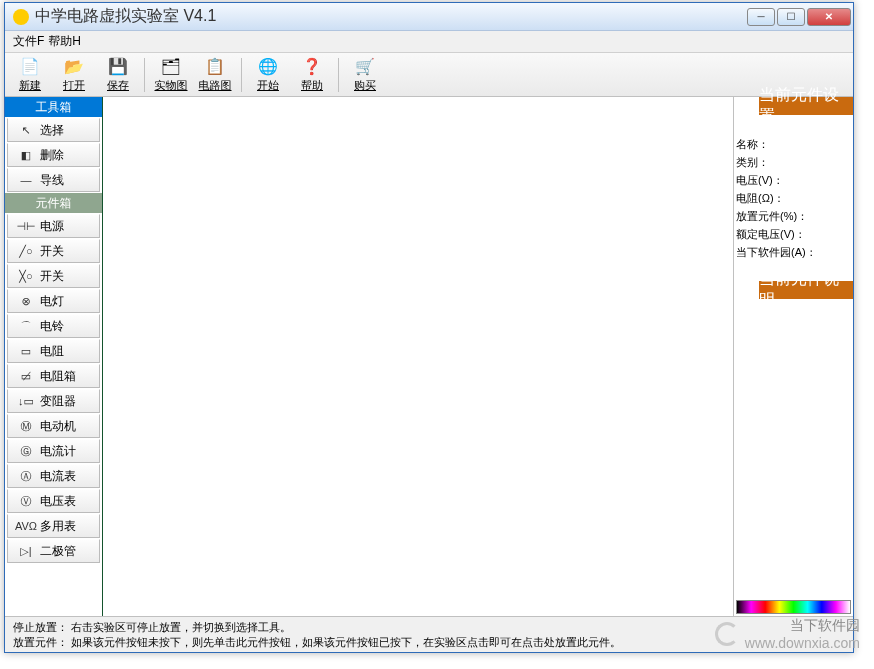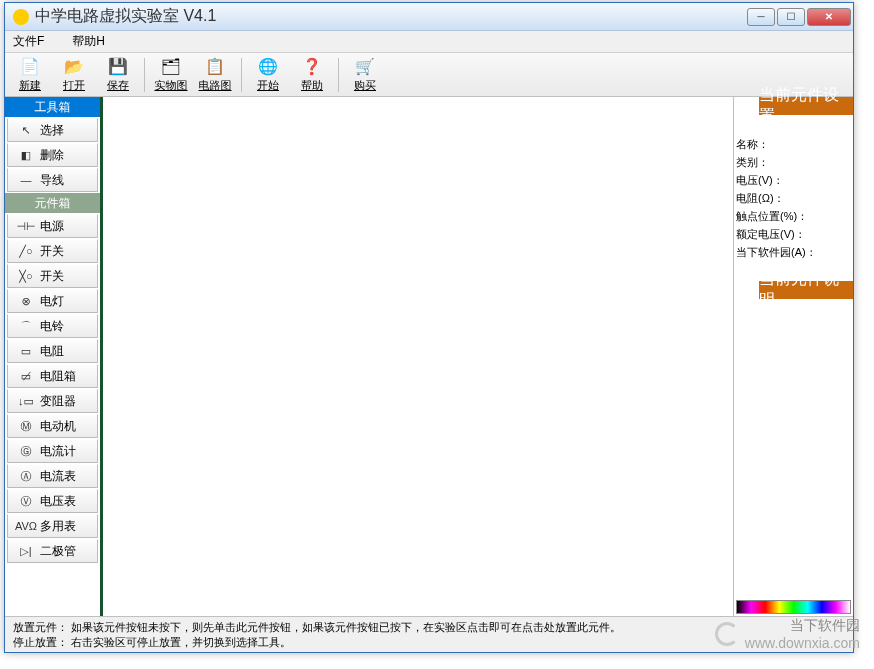--- a/index.html
+++ b/index.html
@@ -5,29 +5,29 @@
 * { box-sizing: border-box; margin: 0; padding: 0; }
 body { font-family: "Microsoft YaHei", SimSun, sans-serif; font-size: 12px; background: #fff; width: 874px; height: 669px; position: relative; overflow: hidden; }
 .window { position: absolute; top: 2px; left: 4px; width: 850px; height: 651px; border: 1px solid #2e6bb8; background: #fff; box-shadow: 0 0 8px rgba(0,0,0,0.3); }
 .titlebar { height: 28px; background: linear-gradient(to bottom, #f3f8fe 0%, #e1ecf9 50%, #cddff4 100%); display: flex; align-items: center; padding: 0 2px; border-bottom: 1px solid #b0c4de; }
 .titlebar-icon { width: 16px; height: 16px; background: #ffcc00; border-radius: 50%; margin: 0 6px; display: inline-block; }
 .titlebar-text { flex: 1; font-size: 16px; color: #333; }
 .win-btns { display: flex; gap: 2px; }
 .win-btn { width: 28px; height: 18px; border: 1px solid #888; border-radius: 3px; display: flex; align-items: center; justify-content: center; font-size: 10px; cursor: pointer; }
 .win-min, .win-max { background: linear-gradient(to bottom, #f5f9fd, #c8dff5); color: #333; }
 .win-close { width: 44px; background: linear-gradient(to bottom, #e68a8a, #d13f3f); color: #fff; font-weight: bold; }
-.menubar { height: 22px; background: #f0f0f0; display: flex; align-items: center; padding: 0 8px; gap: 28px; border-bottom: 1px solid #d0d0d0; }
+.menubar { height: 22px; background: #f0f0f0; display: flex; align-items: center; padding: 0 8px; gap: 4px; border-bottom: 1px solid #d0d0d0; }
 .menubar span { cursor: pointer; }
 .toolbar { height: 44px; background: linear-gradient(to bottom, #f9f9f9, #eaeaea); display: flex; align-items: center; padding: 2px 4px; gap: 2px; border-bottom: 1px solid #c0c0c0; }
 .tool-btn { width: 42px; height: 40px; display: flex; flex-direction: column; align-items: center; justify-content: center; cursor: pointer; border: 1px solid transparent; border-radius: 2px; }
 .tool-icon { width: 20px; height: 20px; display: flex; align-items: center; justify-content: center; font-size: 16px; }
 .tool-label { font-size: 11px; margin-top: 1px; text-decoration: underline; }
 .tool-sep { width: 1px; height: 34px; background: #c0c0c0; margin: 0 3px; }
 .body-area { display: flex; height: 519px; }
-.left-panel { width: 98px; background: #fff; border-right: 3px solid #14532d; }
+.left-panel { width: 98px; background: #fff; border-right: 1px solid #14532d; }
 .panel-header { height: 20px; color: #fff; display: flex; align-items: center; justify-content: center; font-size: 12px; }
 .ph-blue { background: #0078d7; }
 .ph-green { background: #8fa68f; margin-top: 0; }
 .tool-item, .comp-item { height: 24px; background: linear-gradient(to bottom, #fdfdfd, #ececec); border: 1px solid #bbb; border-top: 1px solid #fff; display: flex; align-items: center; padding: 0 4px; cursor: pointer; font-size: 12px; margin: 1px 2px; }
 .item-icon { width: 28px; text-align: center; font-size: 11px; color: #333; }
 .canvas { flex: 1; background: #fff; }
 .right-panel { width: 120px; background: #fff; border-left: 1px solid #c0c0c0; display: flex; flex-direction: column; }
 .rp-header { background: #c96a0f; color: #fff; height: 18px; display: flex; align-items: center; justify-content: center; font-size: 16px; margin-left: 25px; }
 .prop-list { padding: 20px 2px; font-size: 11px; line-height: 18px; }
 .spacer { flex: 1; }
@@ -176,33 +176,33 @@
 
     <div class="canvas"></div>
 
     <div class="right-panel">
       <div class="rp-header">当前元件设置</div>
       <div class="prop-list" id="props-list">
           <div>名称：</div>
           <div>类别：</div>
           <div>电压(V)：</div>
           <div>电阻(Ω)：</div>
-          <div>触点位置(%)：</div>
+          <div>放置元件(%)：</div>
           <div>额定电压(V)：</div>
           <div>当下软件园(A)：</div>
         </div>
       <div class="rp-header">当前元件说明</div>
       <div class="spacer"></div>
       <div class="color-bar"></div>
     </div>
   </div>
 
   <div class="statusbar">
+    <div>停止放置：  右击实验区可停止放置，并切换到选择工具。</div>
     <div>放置元件：  如果该元件按钮未按下，则先单击此元件按钮，如果该元件按钮已按下，在实验区点击即可在点击处放置此元件。</div>
-    <div>停止放置：  右击实验区可停止放置，并切换到选择工具。</div>
   </div>
 </div>
 
 <div class="watermark">
   <div class="wm-logo"></div>
   <div class="wm-text">
     <div class="wm-cn">当下软件园</div>
     <div class="wm-url">www.downxia.com</div>
   </div>
 </div>

